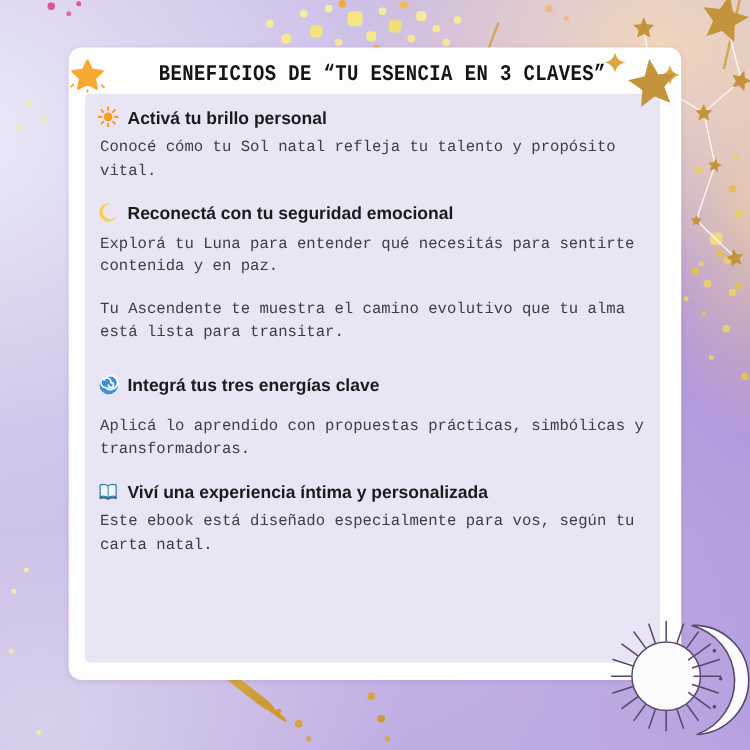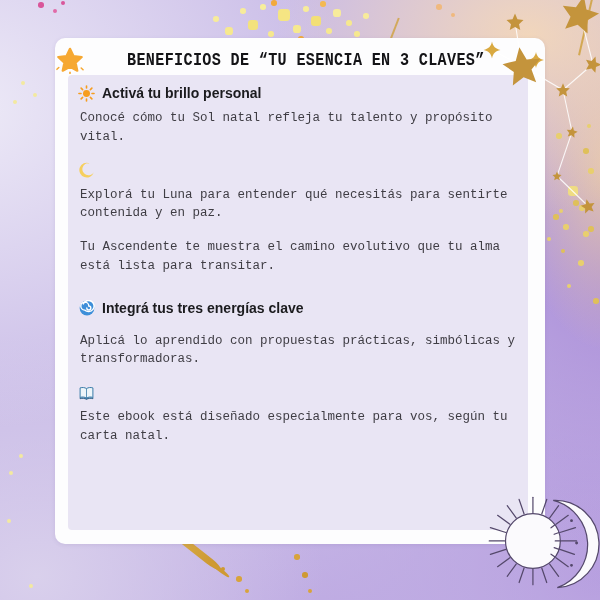--- a/index.html
+++ b/index.html
@@ -30,21 +30,21 @@
   }
   .panel{
     position:absolute;left:13px;right:17px;top:37px;bottom:14px;
     background:#e9e5f4;border-radius:4px;padding:10px 8px 8px 10px;
     overflow:hidden;
   }
   .section{margin-bottom:15px;}
   .section.gap-lg{margin-bottom:24px;}
   .section h3{
     margin:0;font-size:14px;font-weight:bold;color:#1b1b1e;
-    display:flex;align-items:center;gap:7px;line-height:1.15;
+    display:flex;align-items:flex-end;gap:7px;line-height:1.15;
   }
   .section p{
     margin:7px 0 0 2px;font-family:Liberation Mono, monospace;
     font-size:12.5px;line-height:1.5;color:#3f3d44;
   }
   .icon{display:inline-flex;width:17px;height:17px;flex:0 0 auto;align-items:center;justify-content:center;}
   .icon svg{display:block;}
   
   .dot-layer{width:2px;height:2px;border-radius:50%;z-index:1;}
   .dots-top{left:0;top:0;
@@ -139,20 +139,21 @@
       <p>Conocé cómo tu Sol natal refleja tu talento y propósito vital.</p>
     </div>
 
     <div class="section">
       <h3>
         <span class="icon">
           <svg width="16" height="16" viewBox="0 0 16 16">
             <path d="M10.5 1.2 A7.4 7.4 0 1 0 14.8 10.2 A6.1 6.1 0 1 1 10.5 1.2 Z" fill="#f6cf5e"></path>
           </svg>
         </span>
+        <span>Reconectá con tu seguridad emocional</span>
       </h3>
       <p>Explorá tu Luna para entender qué necesitás para sentirte contenida y en paz.</p>
     </div>
 
     <div class="section gap-lg">
       <p>Tu Ascendente te muestra el camino evolutivo que tu alma está lista para transitar.</p>
     </div>
 
     <div class="section">
       <h3>
@@ -172,20 +173,21 @@
 
     <div class="section">
       <h3>
         <span class="icon">
           <svg width="17" height="16" viewBox="0 0 16 16">
             <path d="M1.6 12.4 L1.6 13.7 C3.9 13 6.4 13.3 8 14.4 C9.6 13.3 12.1 13 14.4 13.7 L14.4 12.4" fill="#4a86b4" stroke="#2d5f85" stroke-width="0.9"></path>
             <path d="M8 3.6 C6.4 2.5 3.9 2.2 1.6 2.9 L1.6 12.4 C3.9 11.7 6.4 12 8 13.1 C9.6 12 12.1 11.7 14.4 12.4 L14.4 2.9 C12.1 2.2 9.6 2.5 8 3.6 Z" fill="#eef6fa" stroke="#3a7ca8" stroke-width="1"></path>
             <line x1="8" y1="3.6" x2="8" y2="13.1" stroke="#3a7ca8" stroke-width="0.8"></line>
           </svg>
         </span>
+        <span>Viví una experiencia íntima y personalizada</span>
       </h3>
       <p>Este ebook está diseñado especialmente para vos, según tu carta natal.</p>
     </div>
 
   </div>
 </div>
 
 <svg class="layer constellation" width="170" height="232" viewBox="0 0 170 232">
   <defs>
     <path id="st5" d="M0 -10 L2.9 -3.1 L10 -2.4 L4.7 2.5 L6.2 9.5 L0 6 L-6.2 9.5 L-4.7 2.5 L-10 -2.4 L-2.9 -3.1 Z"></path>

